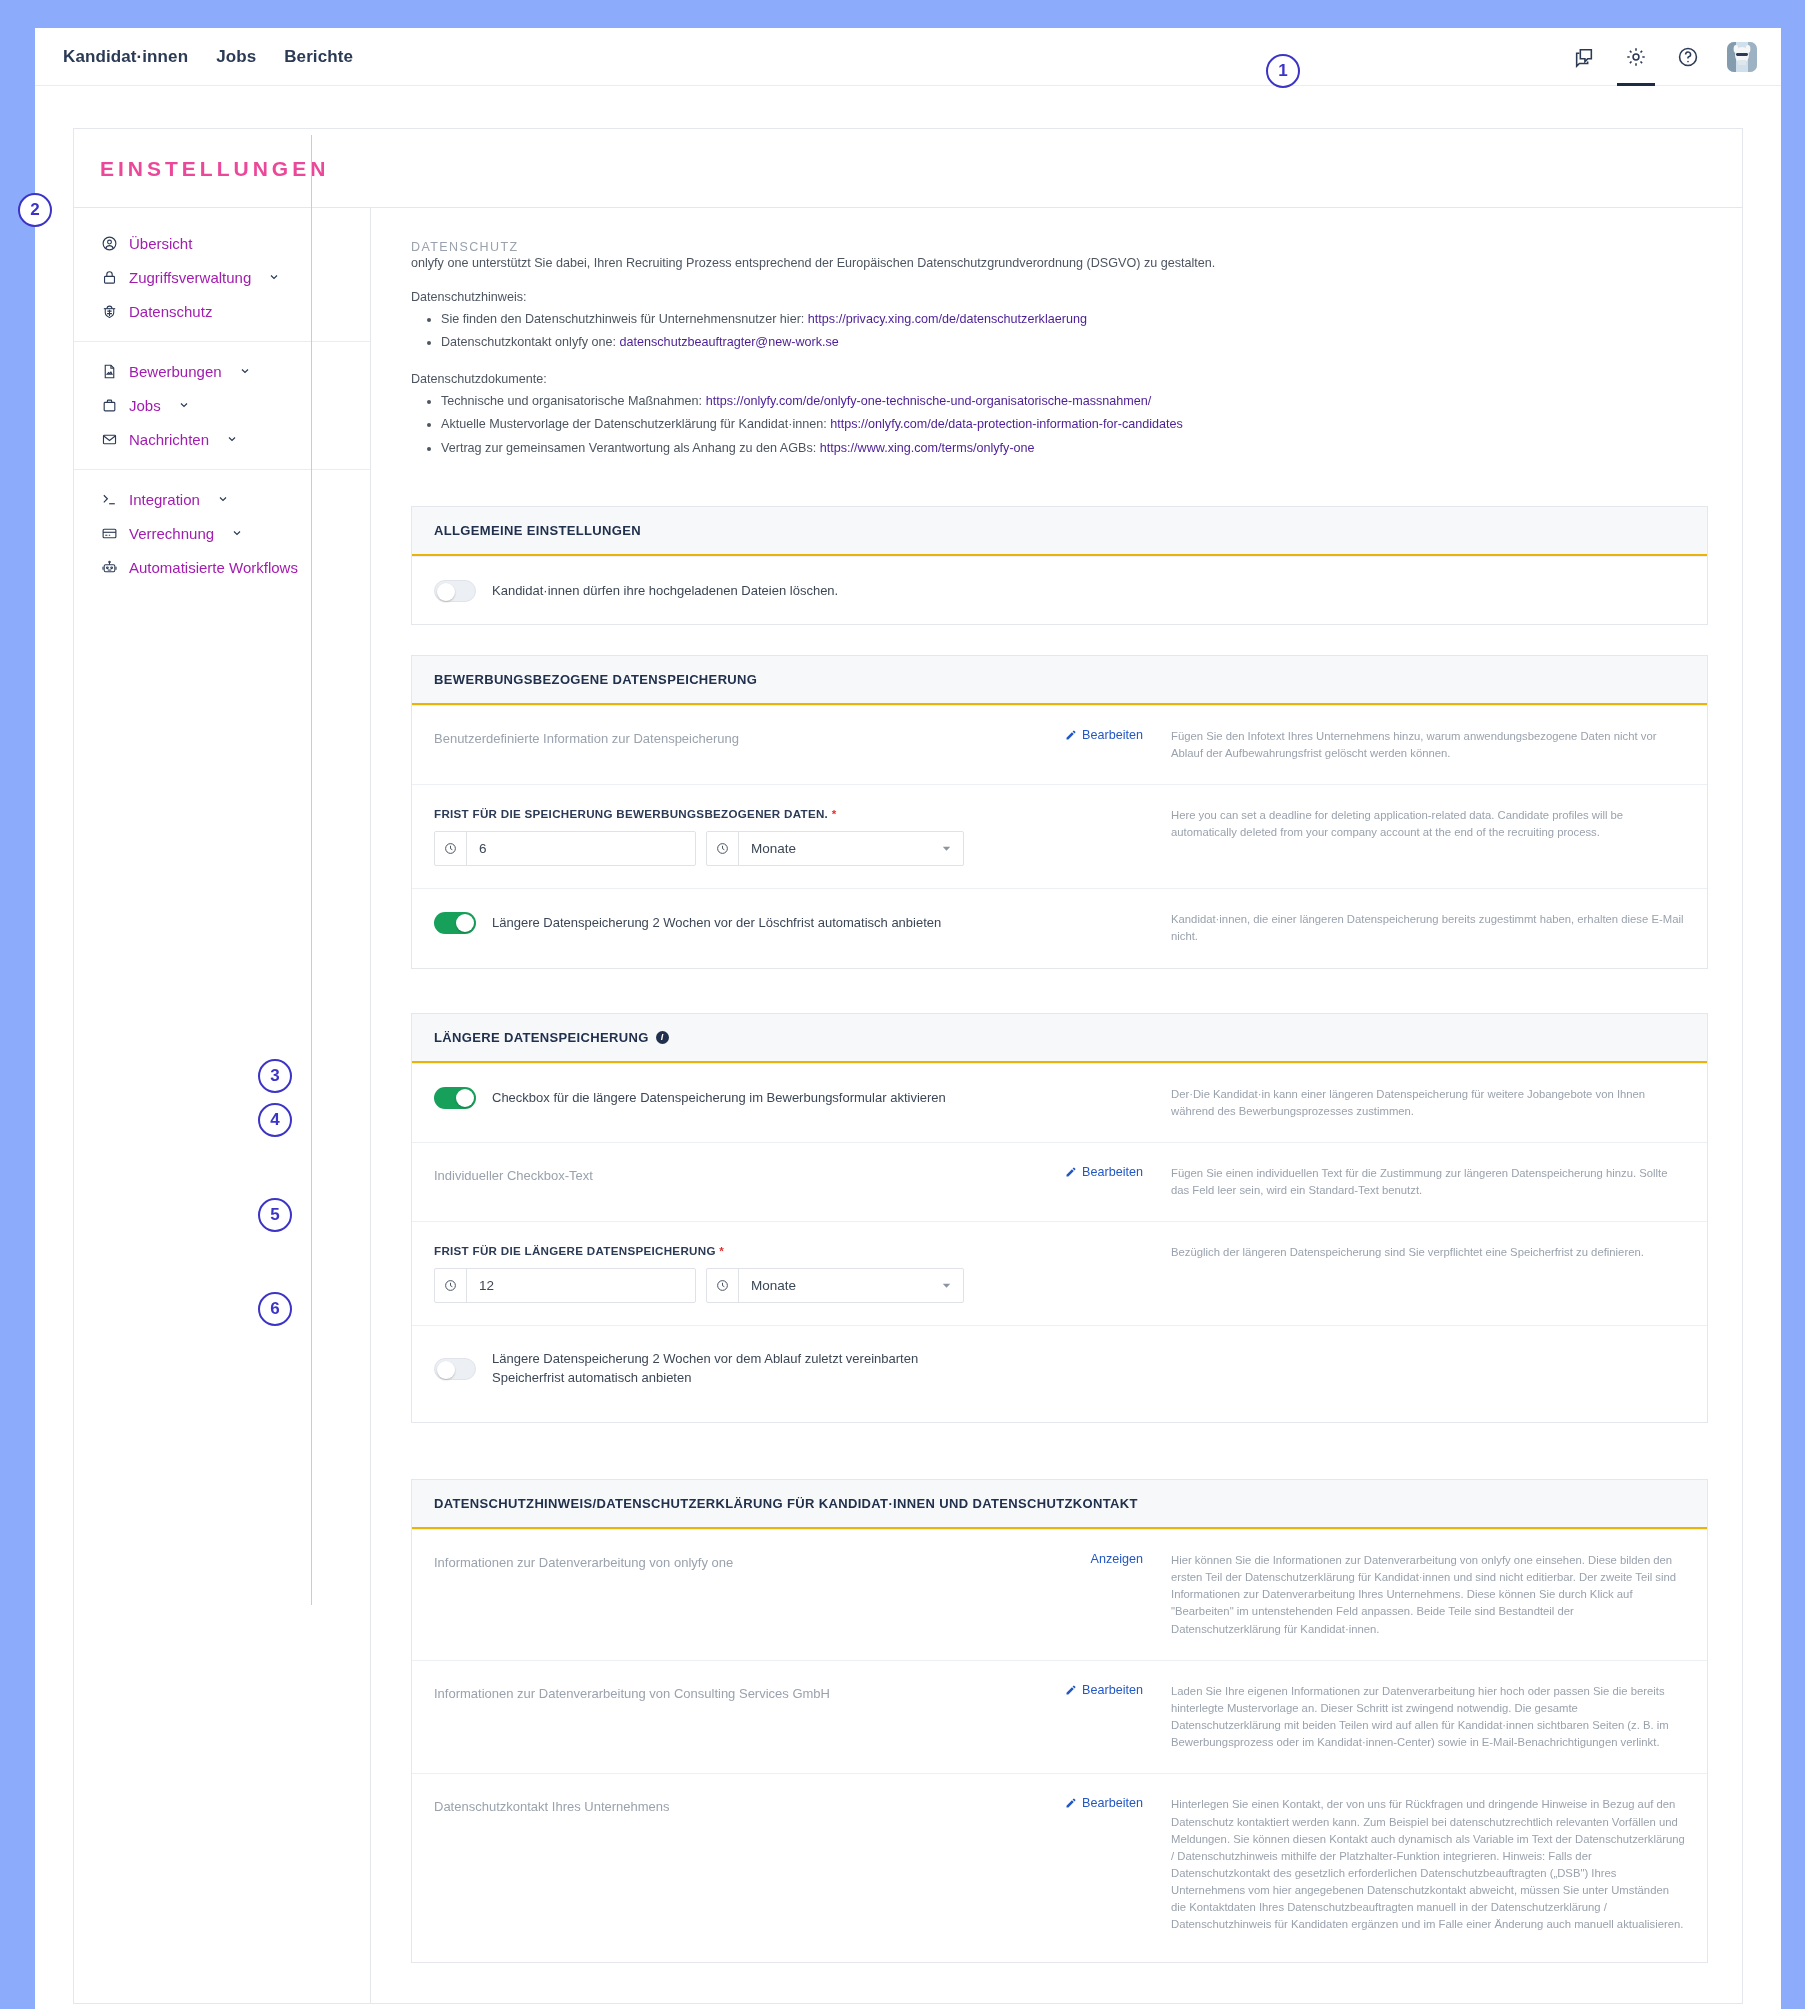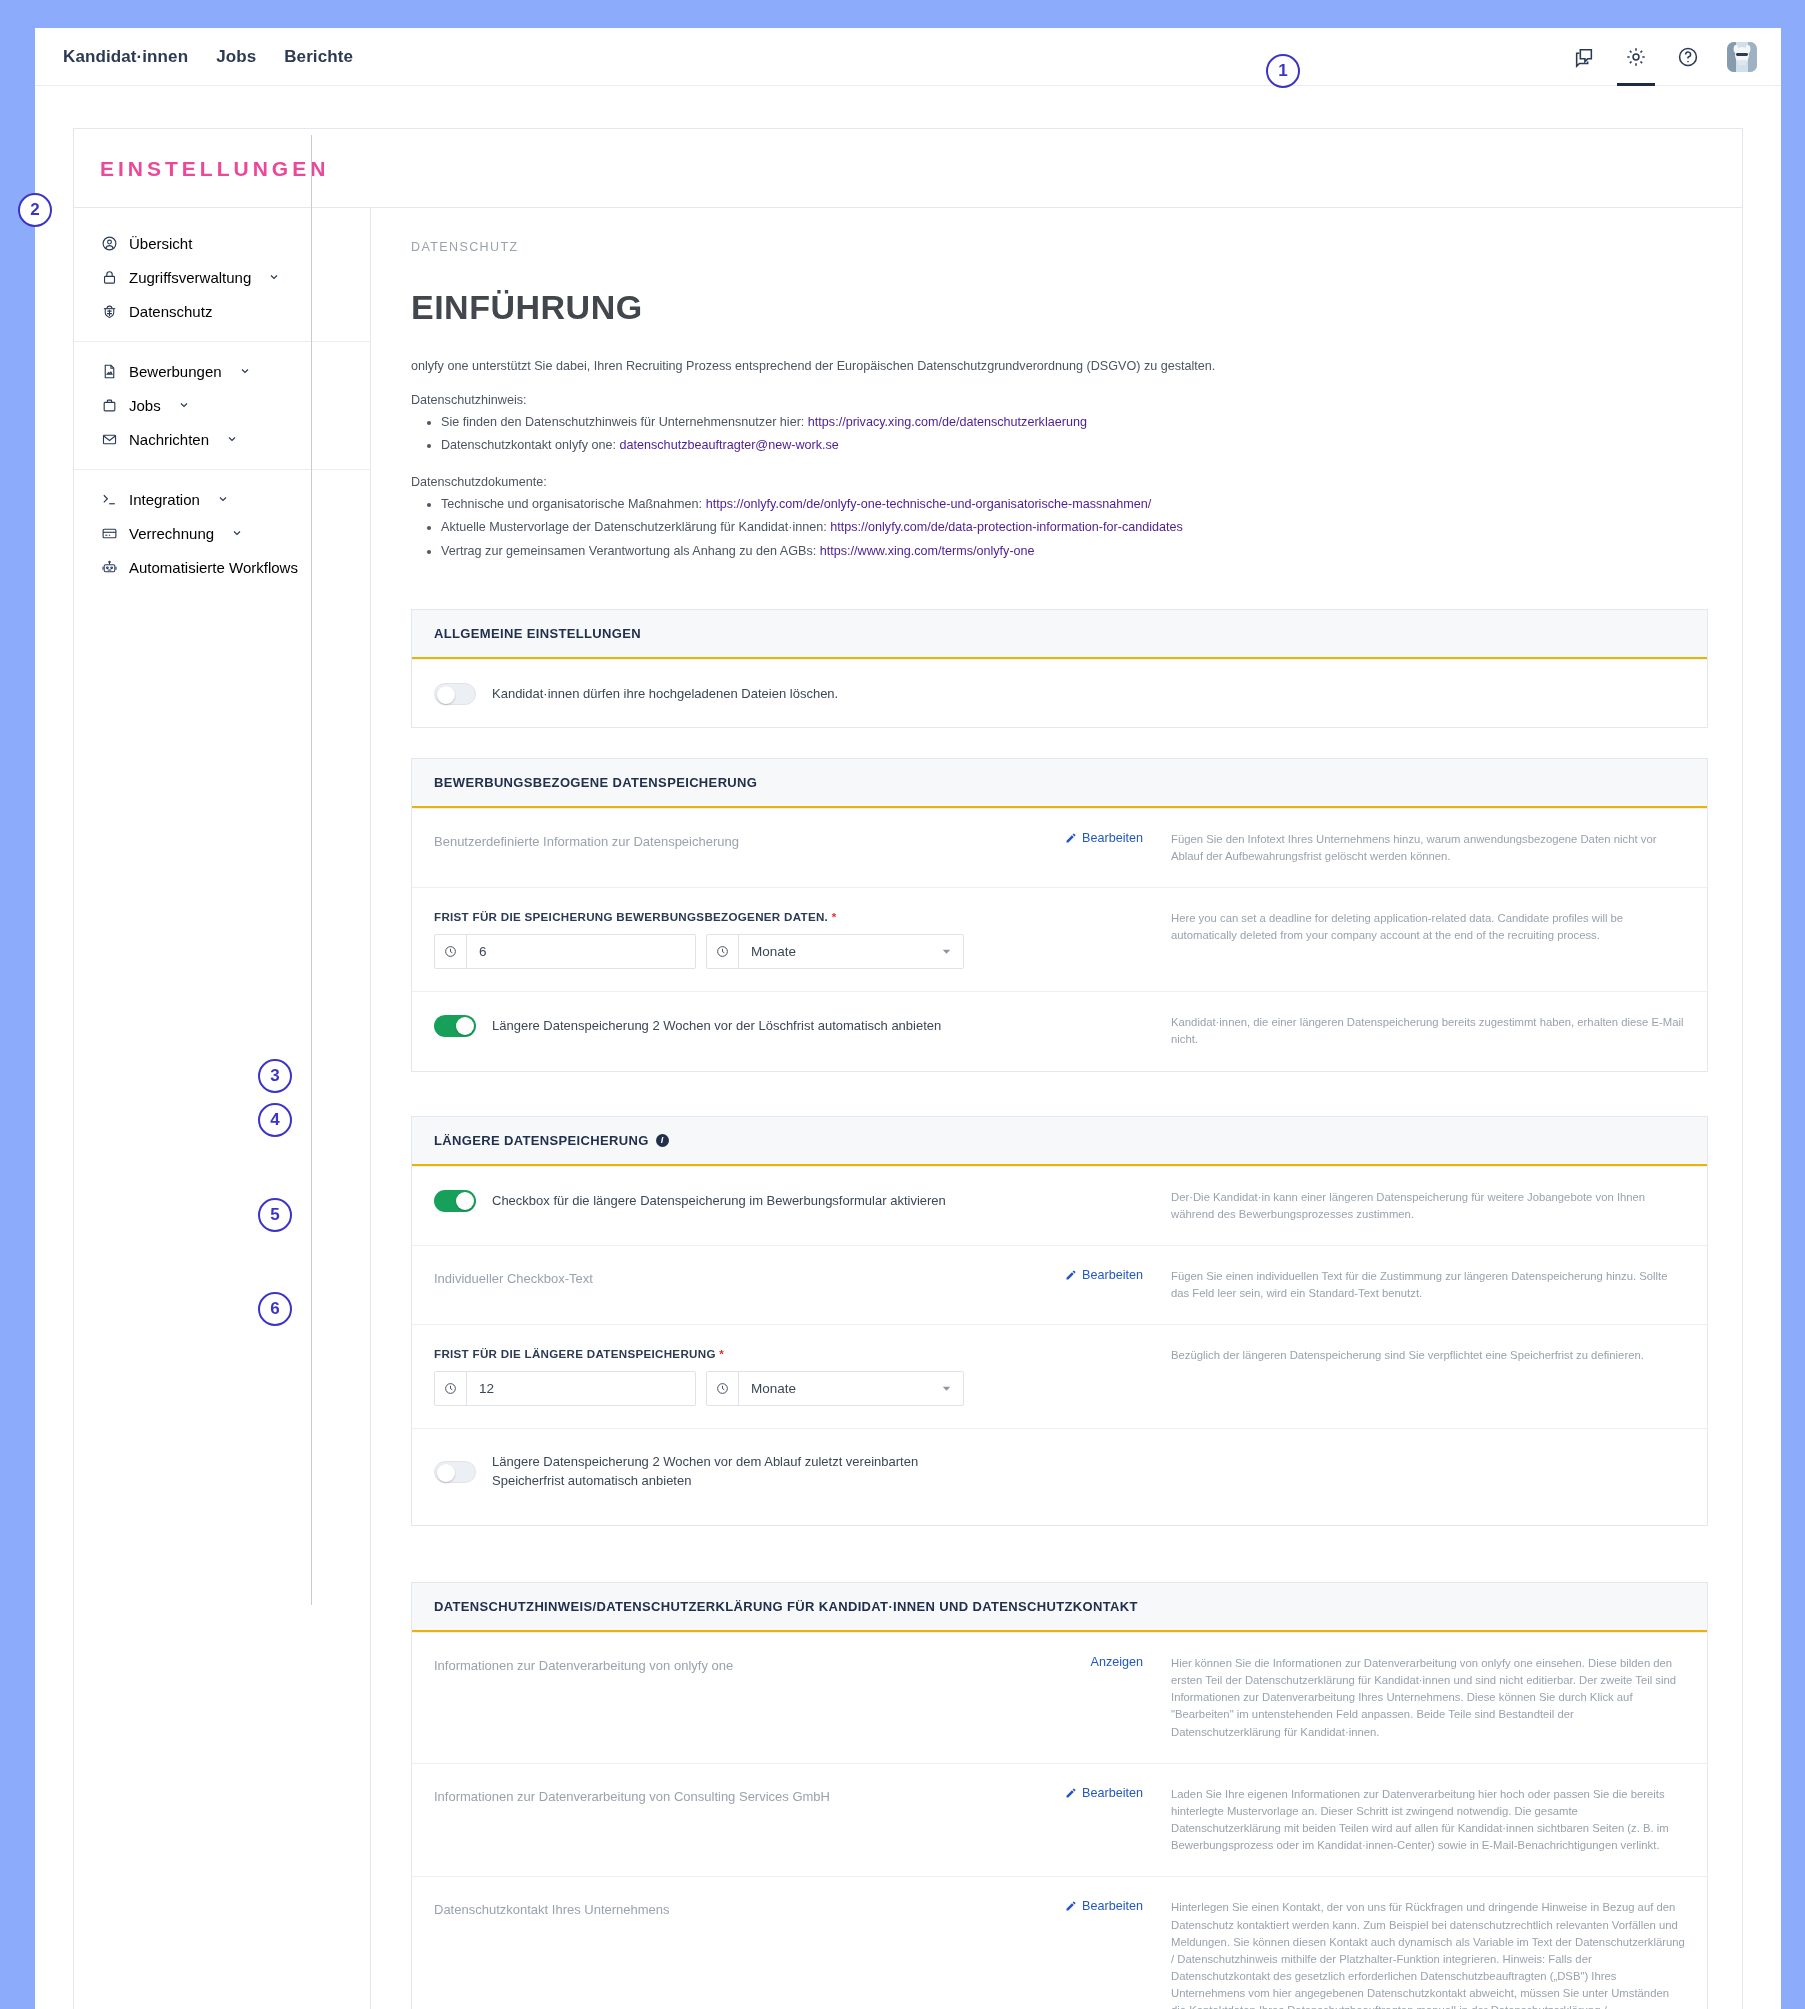--- a/index.html
+++ b/index.html
@@ -54,21 +54,21 @@
     padding: 28px 0 26px 26px;
   }
   .panel-body { display:flex; border-top:1px solid #e4e7ec; }
   
   .sidebar { width: 297px; border-right:1px solid #e4e7ec; padding-top: 6px; flex:none; }
   .side-group { padding: 12px 0 13px 0; }
   .side-group + .side-group { border-top:1px solid #e9ecf1; }
   .side-item {
     display:flex; align-items:center; gap:11px;
     padding: 8px 10px 8px 26px;
-    font-size: 15px; color:#000000; cursor:pointer; line-height:1;
+    font-size: 15px; color:#a21caf; cursor:pointer; line-height:1;
   }
   .side-item .si-ico { width:18px; height:18px; display:flex; align-items:center; justify-content:center; color:#2b3a55; flex:none; }
   .chev { margin-left:6px; display:inline-flex; color:#2b3a55; }
   
   .content { flex:1; padding: 32px 34px 40px 40px; }
   .eyebrow { font-size:12.5px; letter-spacing:1.4px; color:#9aa2ad; font-weight:400; }
   h1.big {
     font-size:34px; font-weight:700; color:#42474d; letter-spacing:.5px;
     margin: 34px 0 30px 0;
   }
@@ -324,21 +324,20 @@
                 </svg>
               </span>
               <span>Automatisierte Workflows</span>
             </div>
           </div>
 
         </div>
 
         <div class="content">
           <div class="eyebrow">DATENSCHUTZ</div>
-          <h1 class="big">EINFÜHRUNG</h1>
 
           <p class="intro-p">onlyfy one unterstützt Sie dabei, Ihren Recruiting Prozess entsprechend der Europäischen Datenschutzgrundverordnung (DSGVO) zu gestalten.</p>
 
           <div class="intro-lbl">Datenschutzhinweis:</div>
           <ul class="intro-list">
             <li><span>Sie finden den Datenschutzhinweis für Unternehmensnutzer hier: </span><a class="lnk" href="#">https://privacy.xing.com/de/datenschutzerklaerung</a></li>
             <li><span>Datenschutzkontakt onlyfy one: </span><a class="lnk" href="#">datenschutzbeauftragter@new-work.se</a></li>
           </ul>
 
           <div class="intro-lbl">Datenschutzdokumente:</div>

